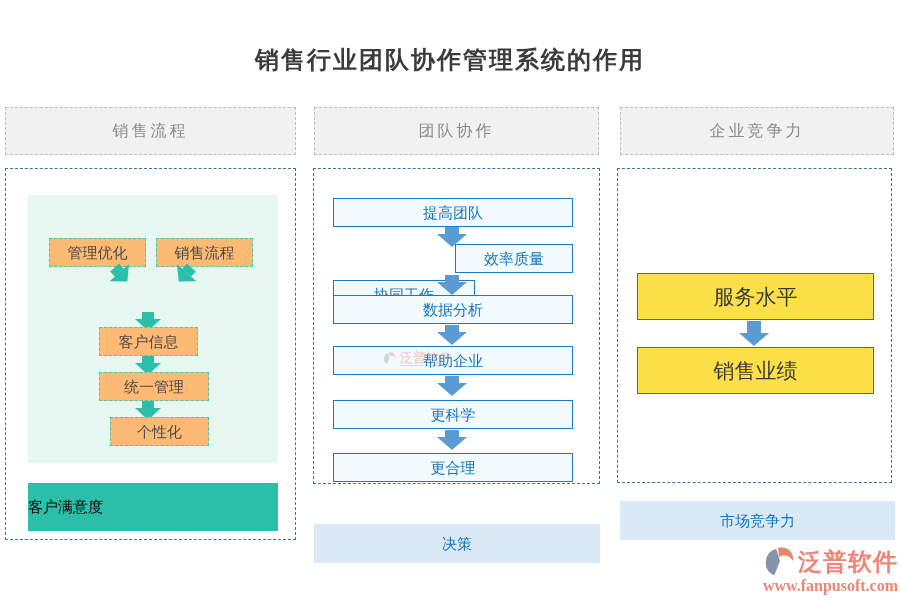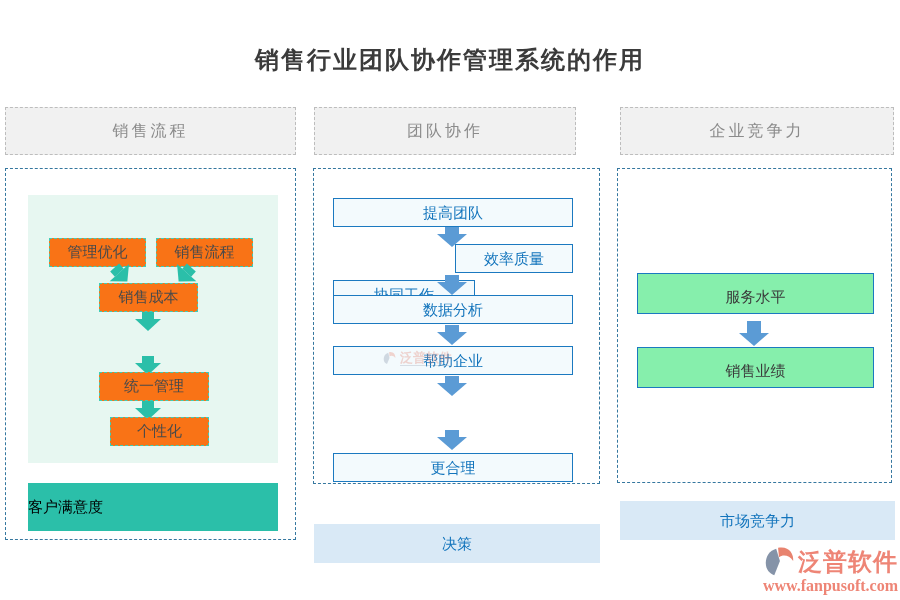--- a/index.html
+++ b/index.html
@@ -8,36 +8,36 @@
   .page { position:relative; width:900px; height:600px; background:#fff; }
 
   .title { position:absolute; left:0; top:44px; width:900px; text-align:center;
            font-family:"Liberation Serif","DejaVu Serif",serif; font-weight:bold;
            font-size:24px; letter-spacing:2px; color:#3b3b3b; }
 
   .hdr { position:absolute; height:48px; background:#f1f1f1; border:1px dashed #bdbdbd;
          text-align:center; line-height:46px; font-family:"Liberation Serif","DejaVu Serif",serif;
          font-size:16px; color:#8b8b8b; letter-spacing:3px; }
   .hdr1 { left:5px;   top:107px; width:291px; }
-  .hdr2 { left:314px; top:107px; width:262px; }
+  .hdr2 { left:314px; top:107px; width:285px; }
   .hdr3 { left:620px; top:107px; width:274px; }
 
   .col { position:absolute; border:1px dashed #35779f; background:#fff; }
   .col1 { left:5px;   top:168px; width:291px; height:372px; }
   .col2 { left:313px; top:168px; width:287px; height:316px; }
   .col3 { left:617px; top:168px; width:275px; height:315px; }
 
   .panel { position:absolute; left:22px; top:26px; width:250px; height:268px; background:#e7f7f1; }
 
-  .tbox { position:absolute; border:1px dashed #3fccb5; background:#f97316; text-align:center;
-          font-size:15px; color:#4a4a4a; line-height:27px; height:29px;font-family:Liberation Serif, serif; }
+  .tbox { position:absolute; border:1px dashed #3fccb5; background:#fdba74; text-align:center;
+          font-size:15px; color:#4a4a4a; line-height:27px; height:29px; }
   .bbox { position:absolute; border:1px solid #1b79c0; background:#f3fafd; text-align:center;
           font-size:15px; color:#1274bc; line-height:27px; height:29px; }
-  .wbox { position:absolute; border:1px solid #1b79c0; background:#86efac; text-align:center;
-          font-size:15px; color:#3a3a3a; line-height:45px; height:41px; }
+  .wbox { position:absolute; border:1px solid #1b79c0; background:#fde047; text-align:center;
+          font-size:21px; color:#3a3a3a; line-height:45px; height:47px; }
 
   .result-teal { position:absolute; left:22px; top:314px; width:250px; height:48px;
                  background:#2bbfa9; color:#000000; line-height:48px;
                  font-size:15px; }
   .bar { position:absolute; height:39px; background:#d9e9f6; color:#1274bc; text-align:center;
          line-height:39px; font-size:15px; }
   .bar-mid   { left:314px; top:524px; width:286px; }
   .bar-right { left:620px; top:501px; width:275px; }
 
   .arrow { position:absolute; display:flex; flex-direction:column; align-items:center; }
@@ -84,26 +84,26 @@
 
     <div class="arrow a-teal diag-r" style="left:102px; top:96px;">
         <div class="stem"></div>
         <div class="head"></div>
       </div>
     <div class="arrow a-teal diag-l" style="left:166px; top:96px;">
         <div class="stem"></div>
         <div class="head"></div>
       </div>
 
-    <div class="tbox" style="left:93px; top:114px; width:99px;">销售成本</div>
     <div class="arrow a-teal" style="left:129px; top:143px;">
         <div class="stem"></div>
         <div class="head"></div>
       </div>
 
+    <div class="tbox" style="left:93px; top:158px; width:99px;">客户信息</div>
     <div class="arrow a-teal" style="left:129px; top:187px;">
         <div class="stem"></div>
         <div class="head"></div>
       </div>
 
     <div class="tbox" style="left:93px; top:203px; width:110px;">统一管理</div>
     <div class="arrow a-teal" style="left:129px; top:232px;">
         <div class="stem"></div>
         <div class="head"></div>
       </div>
@@ -141,20 +141,21 @@
         </svg>
         <span class="wm-text">泛普软件</span>
       </div>
       <span>帮助企业</span>
     </div>
     <div class="arrow a-blue" style="left:123px; top:207px;">
         <div class="stem"></div>
         <div class="head"></div>
       </div>
 
+    <div class="bbox" style="left:19px; top:231px; width:240px;">更科学</div>
     <div class="arrow a-blue" style="left:123px; top:261px;">
         <div class="stem"></div>
         <div class="head"></div>
       </div>
 
     <div class="bbox" style="left:19px; top:284px; width:240px;">更合理</div>
   </div>
 
   <div class="col col3">
     <div class="wbox" style="left:19px; top:104px; width:237px;">服务水平</div>

